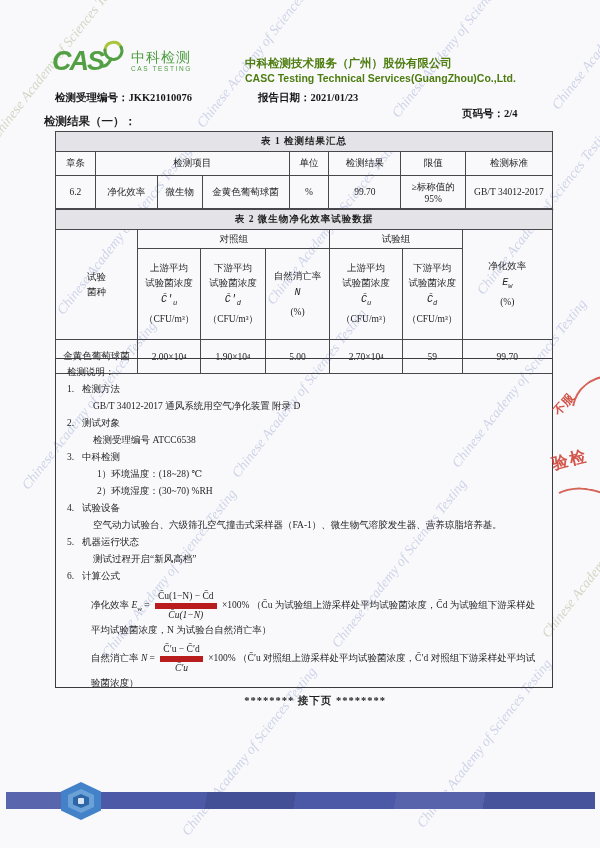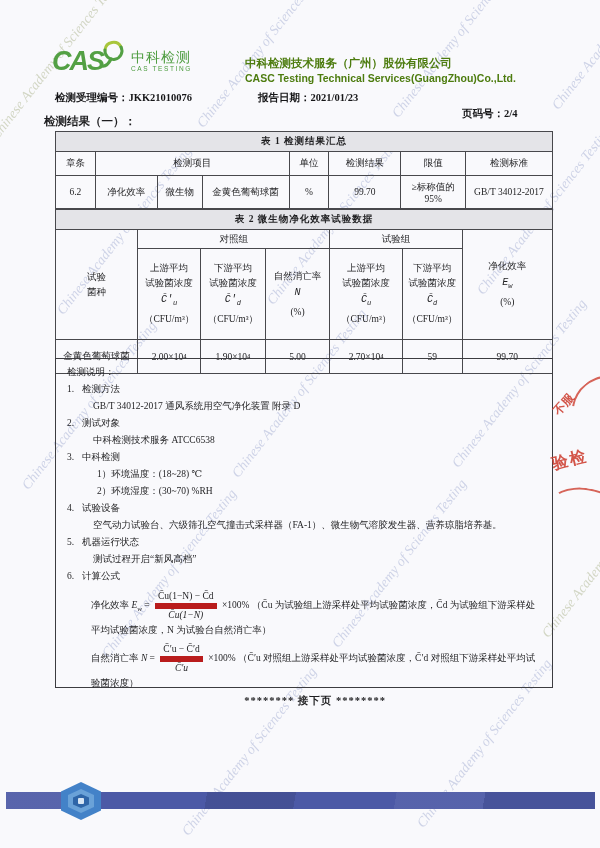--- a/index.html
+++ b/index.html
@@ -277,21 +277,21 @@
 
   <div class="notes">
     <div>检测说明：</div>
 
     <div>
       <div><span class="ni-no">1.</span><span>检测方法</span></div>
       <div class="ni-line">GB/T 34012-2017 通风系统用空气净化装置 附录 D</div>
     </div>
     <div>
       <div><span class="ni-no">2.</span><span>测试对象</span></div>
-      <div class="ni-line">中科检测技术服务 ATCC6538</div>
+      <div class="ni-line">检测受理编号 ATCC6538</div>
     </div>
     <div>
       <div><span class="ni-no">3.</span><span>中科检测</span></div>
       <div class="ni-line" style="margin-left:30px">1）环境温度：(18~28) ℃</div>
       <div class="ni-line" style="margin-left:30px">2）环境湿度：(30~70) %RH</div>
     </div>
     <div>
       <div><span class="ni-no">4.</span><span>试验设备</span></div>
       <div class="ni-line">空气动力试验台、六级筛孔空气撞击式采样器（FA-1）、微生物气溶胶发生器、营养琼脂培养基。</div>
     </div>

